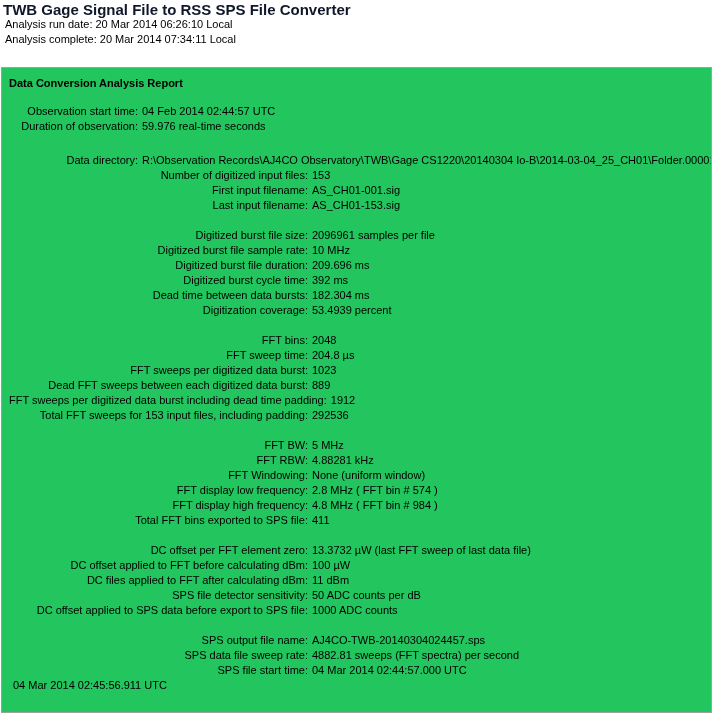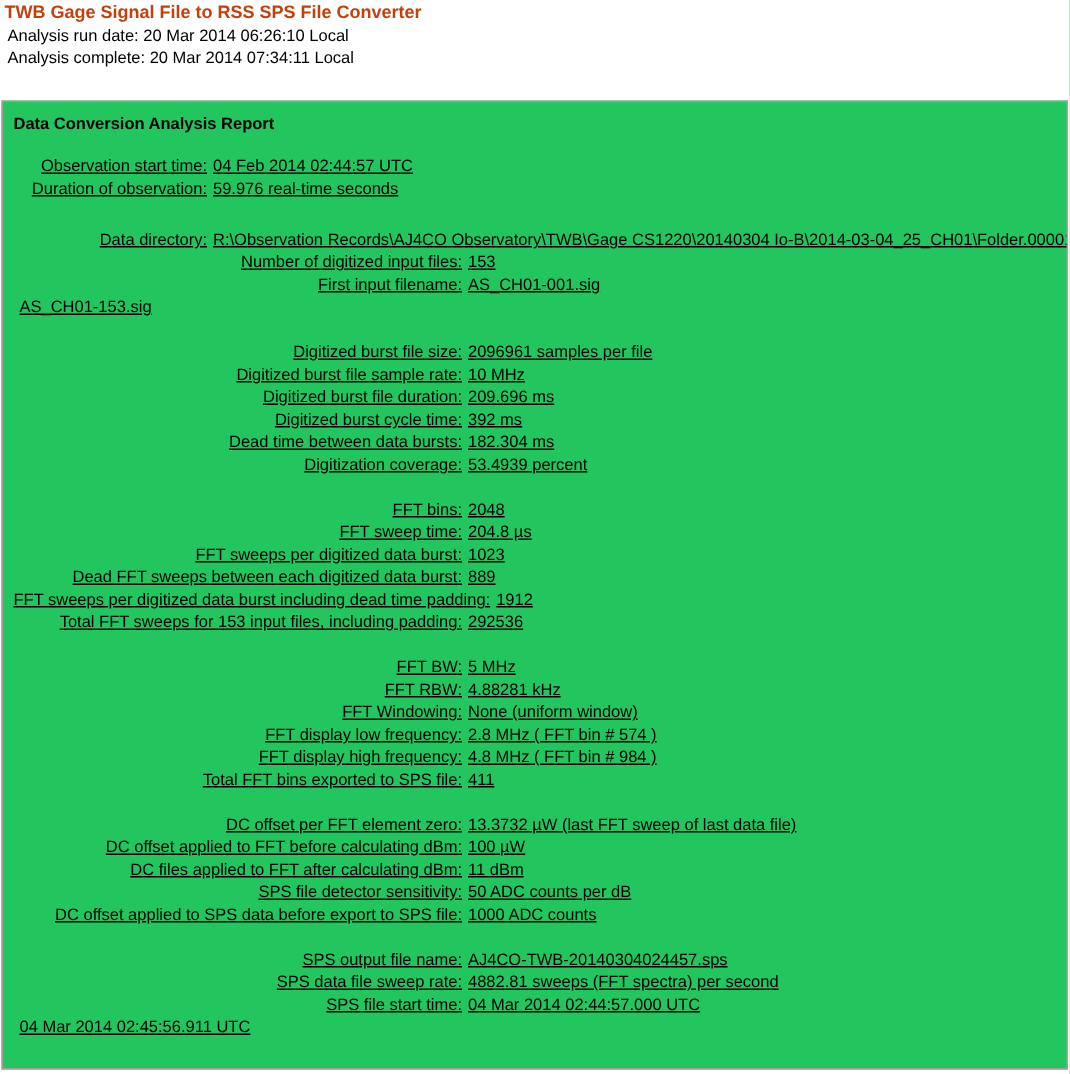--- a/index.html
+++ b/index.html
@@ -15,23 +15,23 @@
   }
   .page {
     position: relative;
     width: 713px;
     height: 716px;
   }
   .app-title {
     position: absolute;
     left: 3px;
     top: 1px;
-    font-size: 12px;
+    font-size: 15px;
     font-weight: bold;
-    color: #c2410c;
+    color: #0f172a;
     white-space: nowrap;
     text-align: center;
   }
   .meta-line {
     position: absolute;
     left: 5px;
     height: 15px;
     line-height: 15px;
     white-space: nowrap;
   }
@@ -49,21 +49,20 @@
   }
   .report-title {
     margin: 8px 0 13px 7px;
     height: 15px;
     line-height: 15px;
     font-weight: bold;
     white-space: nowrap;
   }
   #report-body {
     padding-left: 7px;
-    text-decoration: underline;
   }
   .section {
     margin-bottom: 15px;
   }
   .section:first-child {
     margin-bottom: 19px;
   }
   .row {
     display: flex;
     height: 15px;
@@ -111,20 +110,21 @@
           </div>
           <div class="row">
             <span class="lbl">Number of digitized input files:</span>
             <span class="val">153</span>
           </div>
           <div class="row">
             <span class="lbl">First input filename:</span>
             <span class="val">AS_CH01-001.sig</span>
           </div>
           <div class="row">
+            <span class="lbl">Last input filename:</span>
             <span class="val">AS_CH01-153.sig</span>
           </div>
         </div>
         <div class="section">
           <div class="row">
             <span class="lbl">Digitized burst file size:</span>
             <span class="val">2096961 samples per file</span>
           </div>
           <div class="row">
             <span class="lbl">Digitized burst file sample rate:</span>

